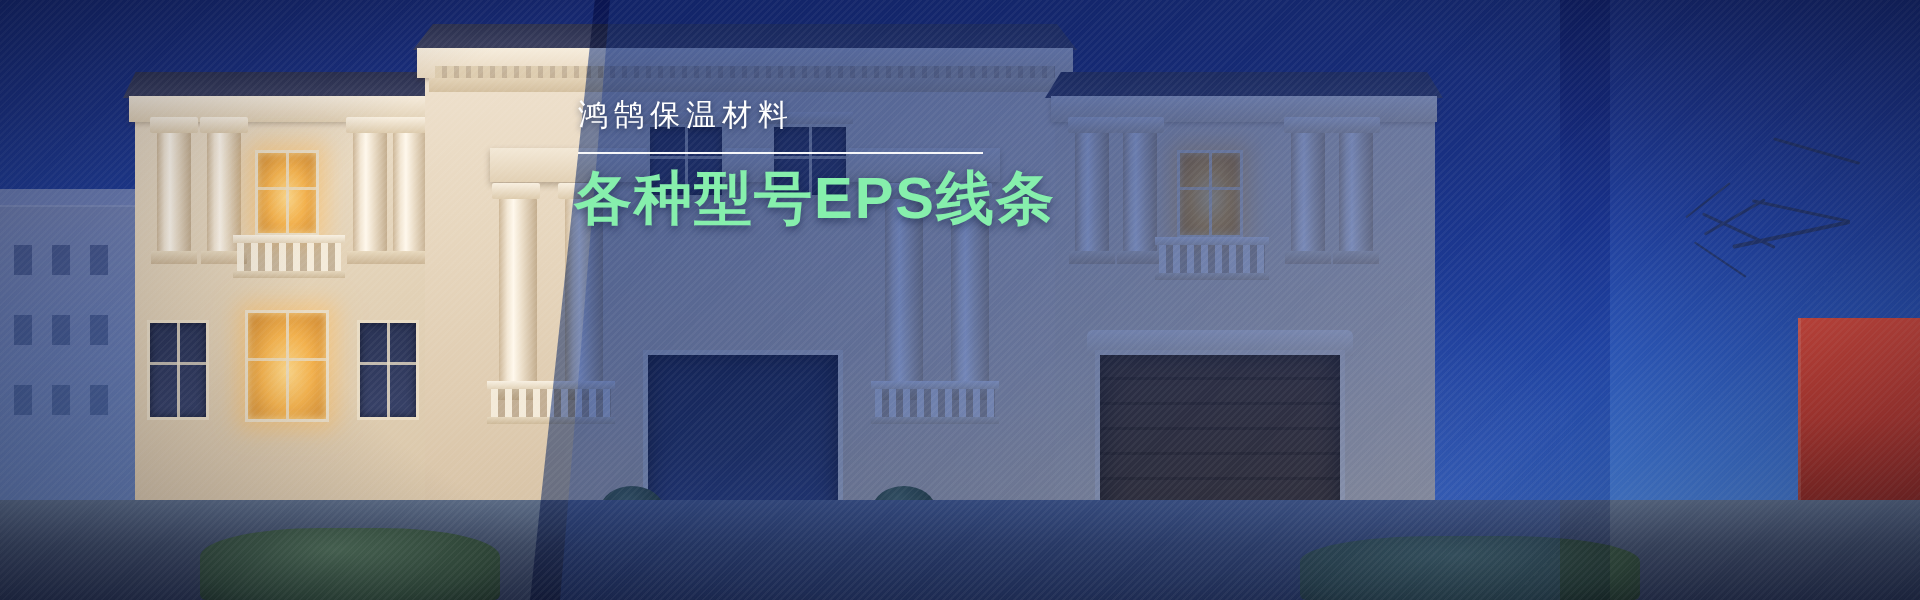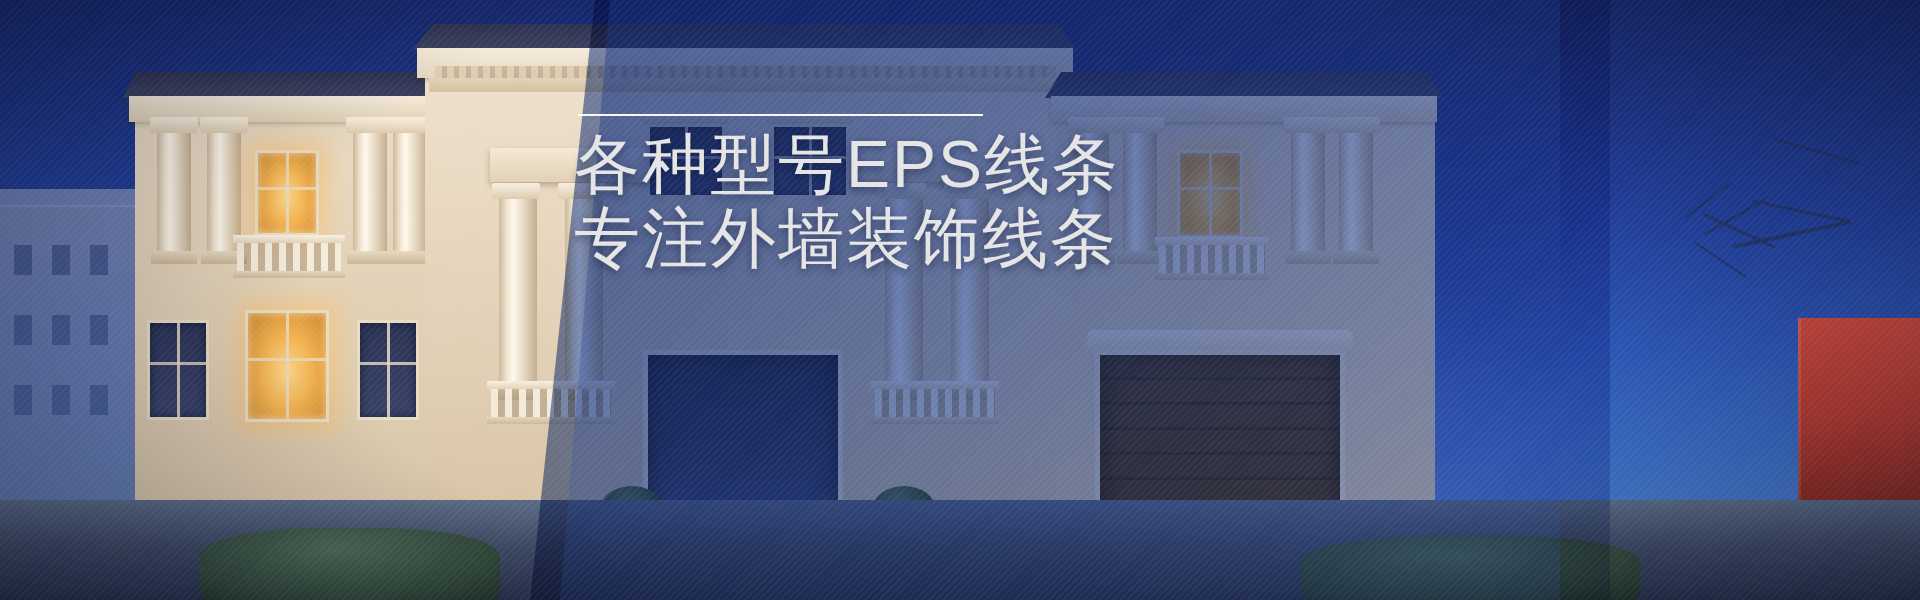--- a/index.html
+++ b/index.html
@@ -260,21 +260,21 @@
     font-size:30px; font-weight:400; color:#ffffff; letter-spacing:6px;
     padding-left:18px;
     text-shadow:0 2px 6px rgba(10,20,50,.6);
     line-height:1.25;
   }
   .rule{
     margin:18px 0 12px 18px; width:405px; height:2px;
     background:#ffffff; opacity:.95;
   }
   .headline{
-    font-size:66px; font-weight:normal; color:#e5e5e5;
+    font-size:58px; font-weight:bold; color:#86efac;
     letter-spacing:2px; line-height:1.12;
     padding-left:14px;
     text-shadow:0 3px 9px rgba(12,24,60,.55);
     white-space:nowrap;
   }
   .tagline{
     margin-top:22px; padding-left:34px;
     font-size:26px; font-weight:400; color:#ffffff; letter-spacing:4px;
     text-shadow:0 2px 6px rgba(10,20,50,.6);
     white-space:nowrap;
@@ -403,18 +403,18 @@
     <div class="hedge" style="left:200px;width:300px;height:72px;"></div>
     <div class="hedge" style="left:1300px;width:340px;height:64px;"></div>
   </div>
 
   <div class="overlay-a"></div>
   <div class="overlay-b"></div>
   <div class="hatch"></div>
   <div class="vignette"></div>
 
   <div class="copy">
+    <div class="brand">鸿鹄保温材料</div>
     <div class="rule"></div>
     <div class="headline">各种型号EPS线条</div>
-    <div class="headline">专注外墙装饰线条</div>
   </div>
 
 </div>
 
 </body></html>

